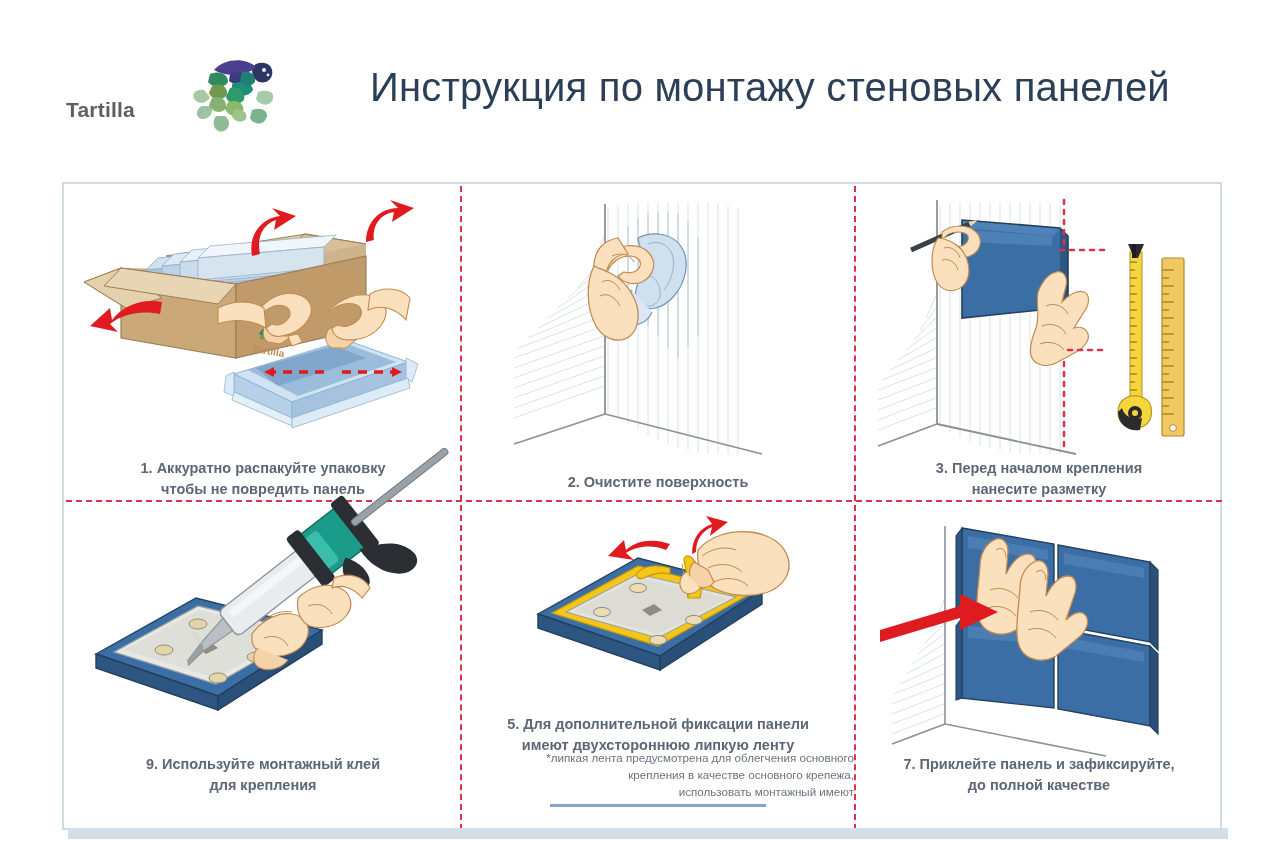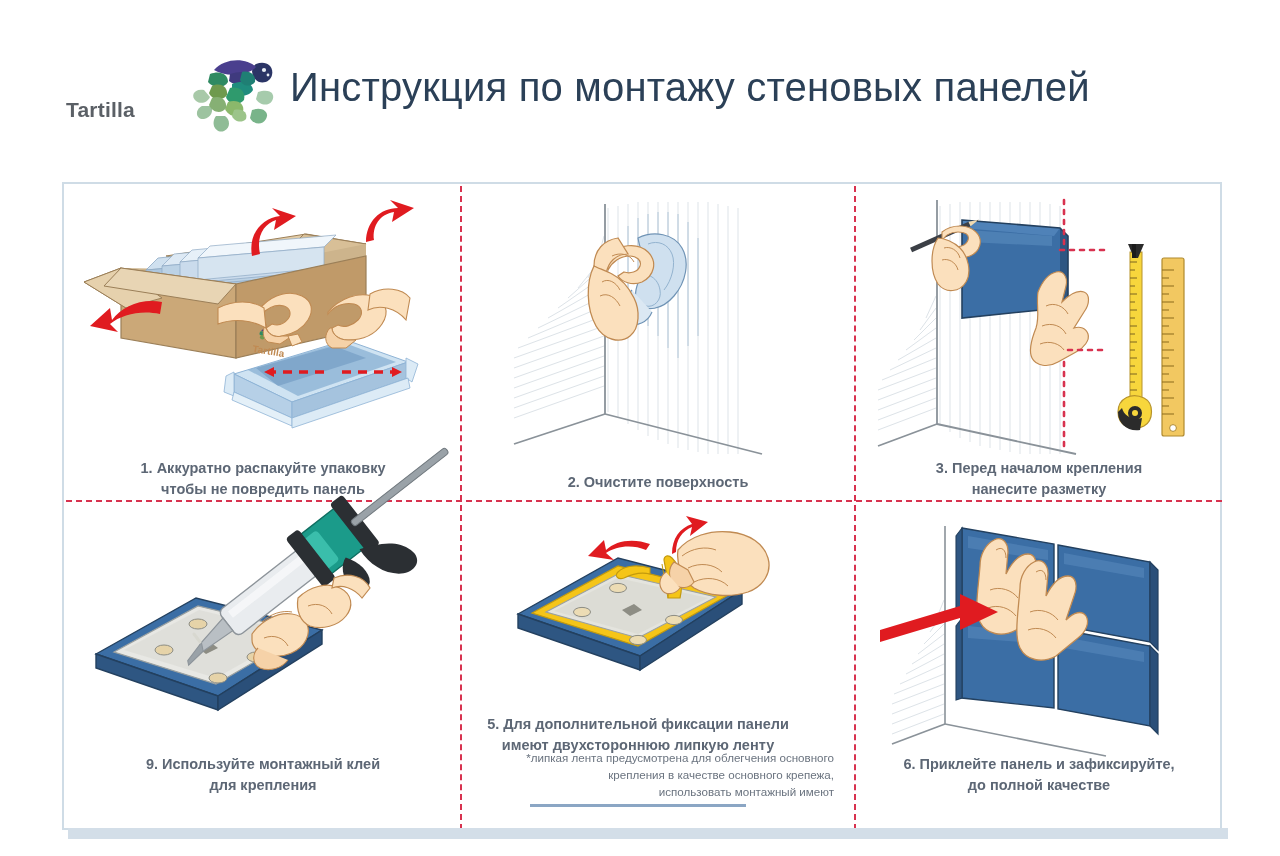--- a/index.html
+++ b/index.html
@@ -18,20 +18,21 @@
   .brand {
     position: absolute; left: 66px; top: 98px;
     font-size: 21px; font-weight: bold; color: #5b6066;
     letter-spacing: .2px;
   }
   .logo {
     position: absolute; left: 190px; top: 48px; width: 92px; height: 92px;
   }
   .title {
     position: absolute; left: 290px; top: 62px; width: 960px;
+    text-align: center;
     font-size: 40px; line-height: 1.28;
     color: #2b4057; font-weight: 400;
     letter-spacing: .2px;
   }
   .title-line { display: block; white-space: nowrap; }
 
   
   .frame {
     position: absolute; left: 62px; top: 182px;
     width: 1160px; height: 648px;
@@ -67,21 +68,21 @@
   .cap-sub {
     position: absolute; left: 0; width: 100%;
     text-align: right; color: #6a737f;
     font-size: 11.6px; line-height: 1.45;
   }
 
   #cell1 { left: 2px;   top: 2px;   width: 394px; height: 314px; }
   #cell2 { left: 398px; top: 2px;   width: 392px; height: 314px; }
   #cell3 { left: 792px; top: 2px;   width: 366px; height: 314px; }
   #cell4 { left: 2px;   top: 318px; width: 394px; height: 326px; }
-  #cell5 { left: 378px; top: 318px; width: 392px; height: 326px; }
+  #cell5 { left: 398px; top: 318px; width: 392px; height: 326px; }
   #cell6 { left: 792px; top: 318px; width: 366px; height: 326px; }
 
   #cap1 { top: 272px; }
   #cap2 { top: 286px; }
   #cap3 { top: 272px; }
   #cap4 { top: 252px; }
   #cap5 { top: 212px; }
   #cap5sub { top: 248px; }
   #cap6 { top: 252px; }
 
@@ -591,19 +592,19 @@
                  C218 110 226 108 230 114 C234 120 230 130 222 136 L200 154
                  C186 162 170 158 164 146 C158 134 162 112 164 86 Z" fill="#fbe0bd" stroke="#c08a52" stroke-width="1.3"></path>
         <path d="M174 110 C184 106 196 110 202 118" fill="none" stroke="#c08a52" stroke-width="1"></path>
         <path d="M172 128 C182 124 194 128 200 136" fill="none" stroke="#c08a52" stroke-width="1"></path>
         <path d="M180 70 C186 66 190 70 190 78" fill="none" stroke="#c08a52" stroke-width="1"></path>
 
         <path d="M24 128 L104 104 L104 92 L142 110 L104 128 L104 116 L24 140 Z" fill="#e01b20"></path>
       </svg>
     </div>
     <div class="cap" id="cap6">
-      <span>6. Приклейте панель и зафиксируйте,</span><br>
+      <span>7. Приклейте панель и зафиксируйте,</span><br>
       <span>до полной качестве</span>
     </div>
   </div>
 </div>
 
 <div class="frame-shadow"></div>
 
 </body></html>

